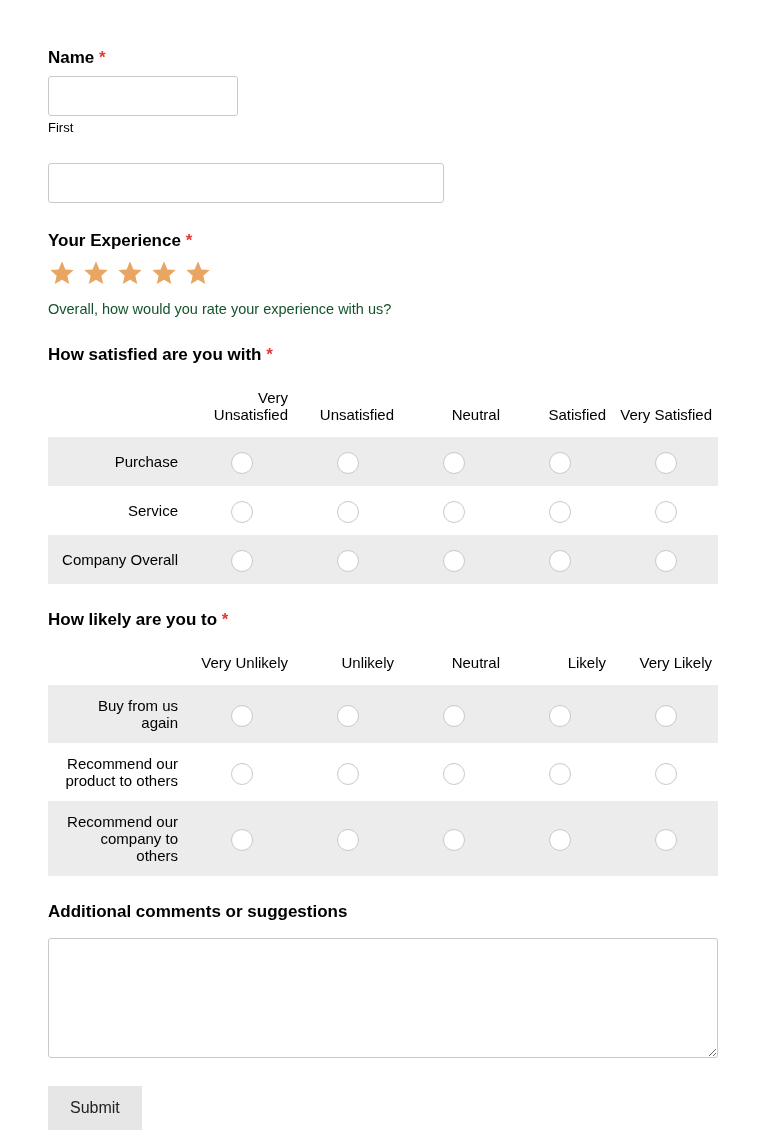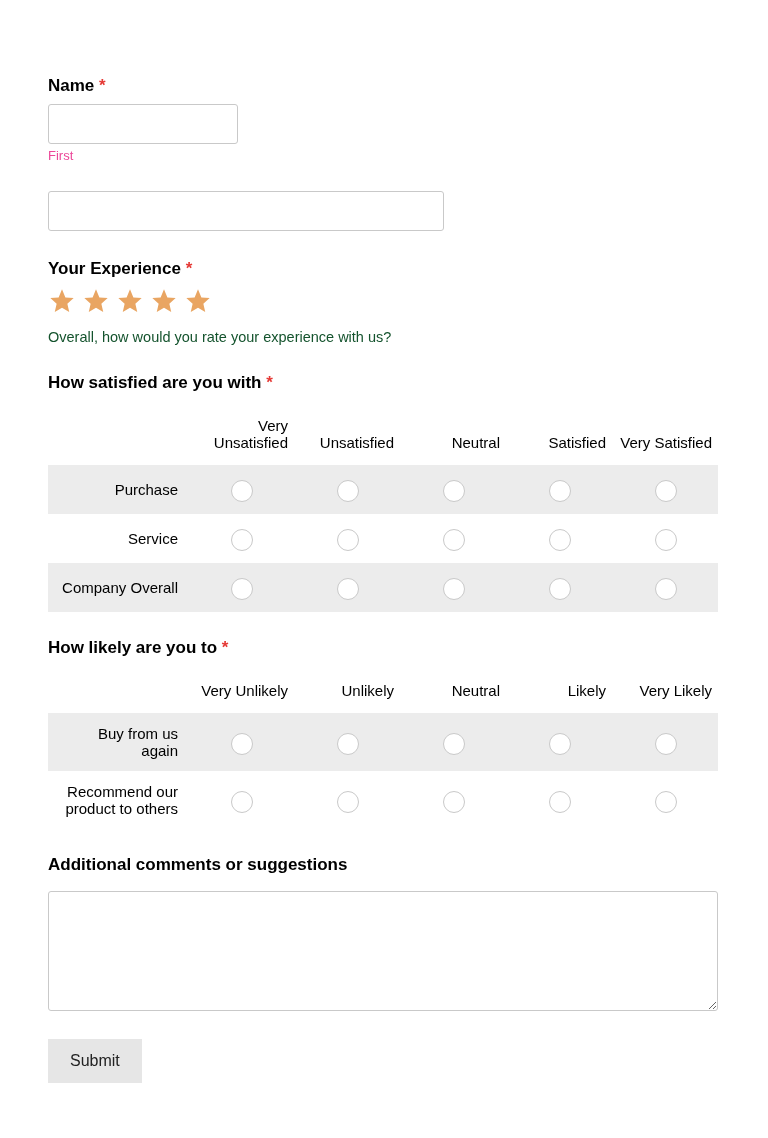--- a/index.html
+++ b/index.html
@@ -10,21 +10,20 @@
     color: #000;
     background: #fff;
     width: 768px;
   }
   .field { margin-bottom: 28px; }
   .field-label {
     font-weight: 700;
     font-size: 17px;
     margin-bottom: 8px;
     display: block;
-    margin-top: 28px;
   }
   .req { color: #e53935; }
   .name-row {
     display: flex;
     gap: 14px;
   }
   .name-col { display: flex; flex-direction: column; }
   .text-input {
     width: 190px;
     height: 40px;
@@ -36,21 +35,21 @@
   .email-input {
     width: 396px;
     height: 40px;
     border: 1px solid #c9c9c9;
     border-radius: 3px;
     padding: 6px 8px;
     font-size: 15px;
   }
   .sublabel {
     font-size: 13px;
-    color: #ec4899;
+    color: #000000;
     margin-top: 4px;
   }
   .stars { display: flex; gap: 6px; margin-top: 4px; margin-bottom: 14px; }
   .star-icon { width: 28px; height: 28px; fill: #e9a562; cursor: pointer; }
   .helper {
     font-size: 14.5px;
     color: #14532d;
     margin-top: 2px;
   }
   .section-title {
@@ -233,20 +232,28 @@
       <td class="cell"><input type="radio" class="radio" name="lik0" style=""></td>
     </tr>
     <tr>
       <td class="rowlabel">Recommend our product to others</td>
       <td class="cell"><input type="radio" class="radio" name="lik1" style=""></td>
       <td class="cell"><input type="radio" class="radio" name="lik1" style=""></td>
       <td class="cell"><input type="radio" class="radio" name="lik1" style=""></td>
       <td class="cell"><input type="radio" class="radio" name="lik1" style=""></td>
       <td class="cell"><input type="radio" class="radio" name="lik1" style=""></td>
     </tr>
+    <tr>
+      <td class="rowlabel">Recommend our company to others</td>
+      <td class="cell"><input type="radio" class="radio" name="lik2" style=""></td>
+      <td class="cell"><input type="radio" class="radio" name="lik2" style=""></td>
+      <td class="cell"><input type="radio" class="radio" name="lik2" style=""></td>
+      <td class="cell"><input type="radio" class="radio" name="lik2" style=""></td>
+      <td class="cell"><input type="radio" class="radio" name="lik2" style=""></td>
+    </tr>
   </tbody>
 </table>
 
 
 <div class="section-title">Additional comments or suggestions</div>
 <textarea class="comments" style=""></textarea>
 
 
 <div>
   <button class="submit-btn">Submit</button>

